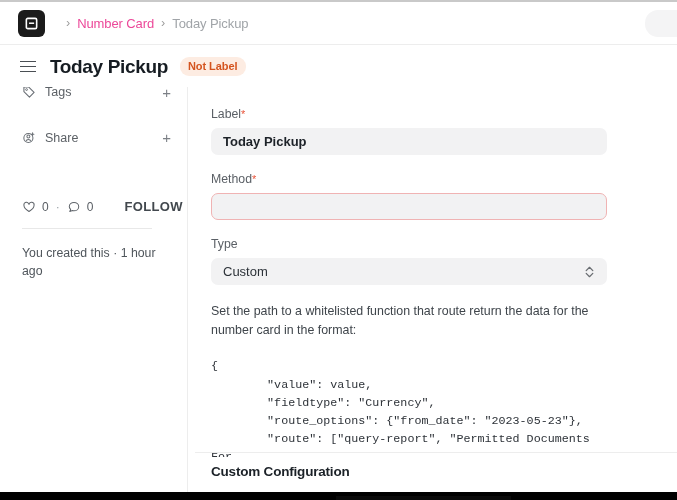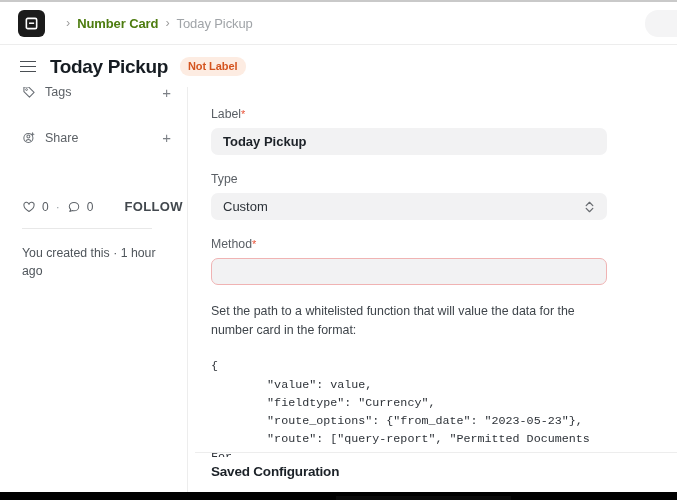--- a/index.html
+++ b/index.html
@@ -34,21 +34,21 @@
     flex:none;
   }
   .logo svg { display:block; }
 
   .crumbs { display:flex; align-items:center; margin-left:14px; }
   .crumb-sep {
     color:#9a9a9a; font-size:12.5px; margin:0 7px; line-height:1;
     font-family:"Liberation Sans", sans-serif;
   }
   .crumb-active {
-    color:#4d7c0f; font-size:13px; font-weight:700; letter-spacing:-0.1px;
+    color:#ec4899; font-size:13px; font-weight:400; letter-spacing:-0.1px;
   }
   .crumb-current {
     color:#a0a4a8; font-size:13px; font-weight:400; letter-spacing:-0.1px;
   }
 
   .nav-pill {
     position:absolute; right:-12px; top:8px;
     width:44px; height:27px; border-radius:13px;
     background:#f4f4f5;
   }
@@ -264,50 +264,50 @@
 
     <div class="field-block">
       <span class="field-label">
         <span>Label</span><span class="req">*</span>
       </span>
       <div class="input-box">Today Pickup</div>
     </div>
 
     <div class="field-block">
       <span class="field-label">
+        <span>Method</span><span class="req">*</span>
+      </span>
+      <div class="input-box plain error"></div>
+    </div>
+
+    <div class="field-block">
+      <span class="field-label">
         <span>Type</span><span class="req"></span>
       </span>
       <div class="input-box plain select">
         <span>Custom</span>
         <span class="stepper">
           <svg width="11" height="14" viewBox="0 0 11 14" aria-hidden="true">
             <path d="M2.2 5.6 5.5 2.3l3.3 3.3" fill="none" stroke="#3c4146" stroke-width="1.25" stroke-linecap="round" stroke-linejoin="round"></path>
             <path d="M2.2 8.4 5.5 11.7l3.3-3.3" fill="none" stroke="#3c4146" stroke-width="1.25" stroke-linecap="round" stroke-linejoin="round"></path>
           </svg>
         </span>
       </div>
     </div>
 
-    <div class="field-block">
-      <span class="field-label">
-        <span>Method</span><span class="req">*</span>
-      </span>
-      <div class="input-box plain error"></div>
-    </div>
-
-    <div class="helptext">Set the path to a whitelisted function that will value the data for the number card in the format:</div>
+    <div class="helptext">Set the path to a whitelisted function that route return the data for the number card in the format:</div>
 
     <div class="codeblock">{
         "value": value,
         "fieldtype": "Currency",
         "route_options": {"from_date": "2023-05-23"},
         "route": ["query-report", "Permitted Documents For
 User"]
 }</div>
   </div>
 
   <div class="section-divider"></div>
-  <div class="section-title">Saved Configuration</div>
+  <div class="section-title">Custom Configuration</div>
 
   <div class="bottom-bar"></div>
   <div class="bottom-notch"></div>
 
 </div>
 
 </body></html>

